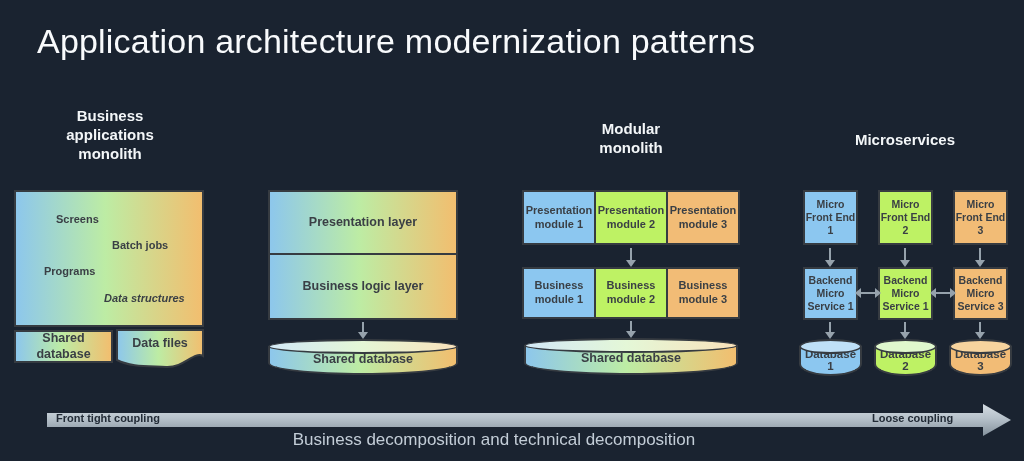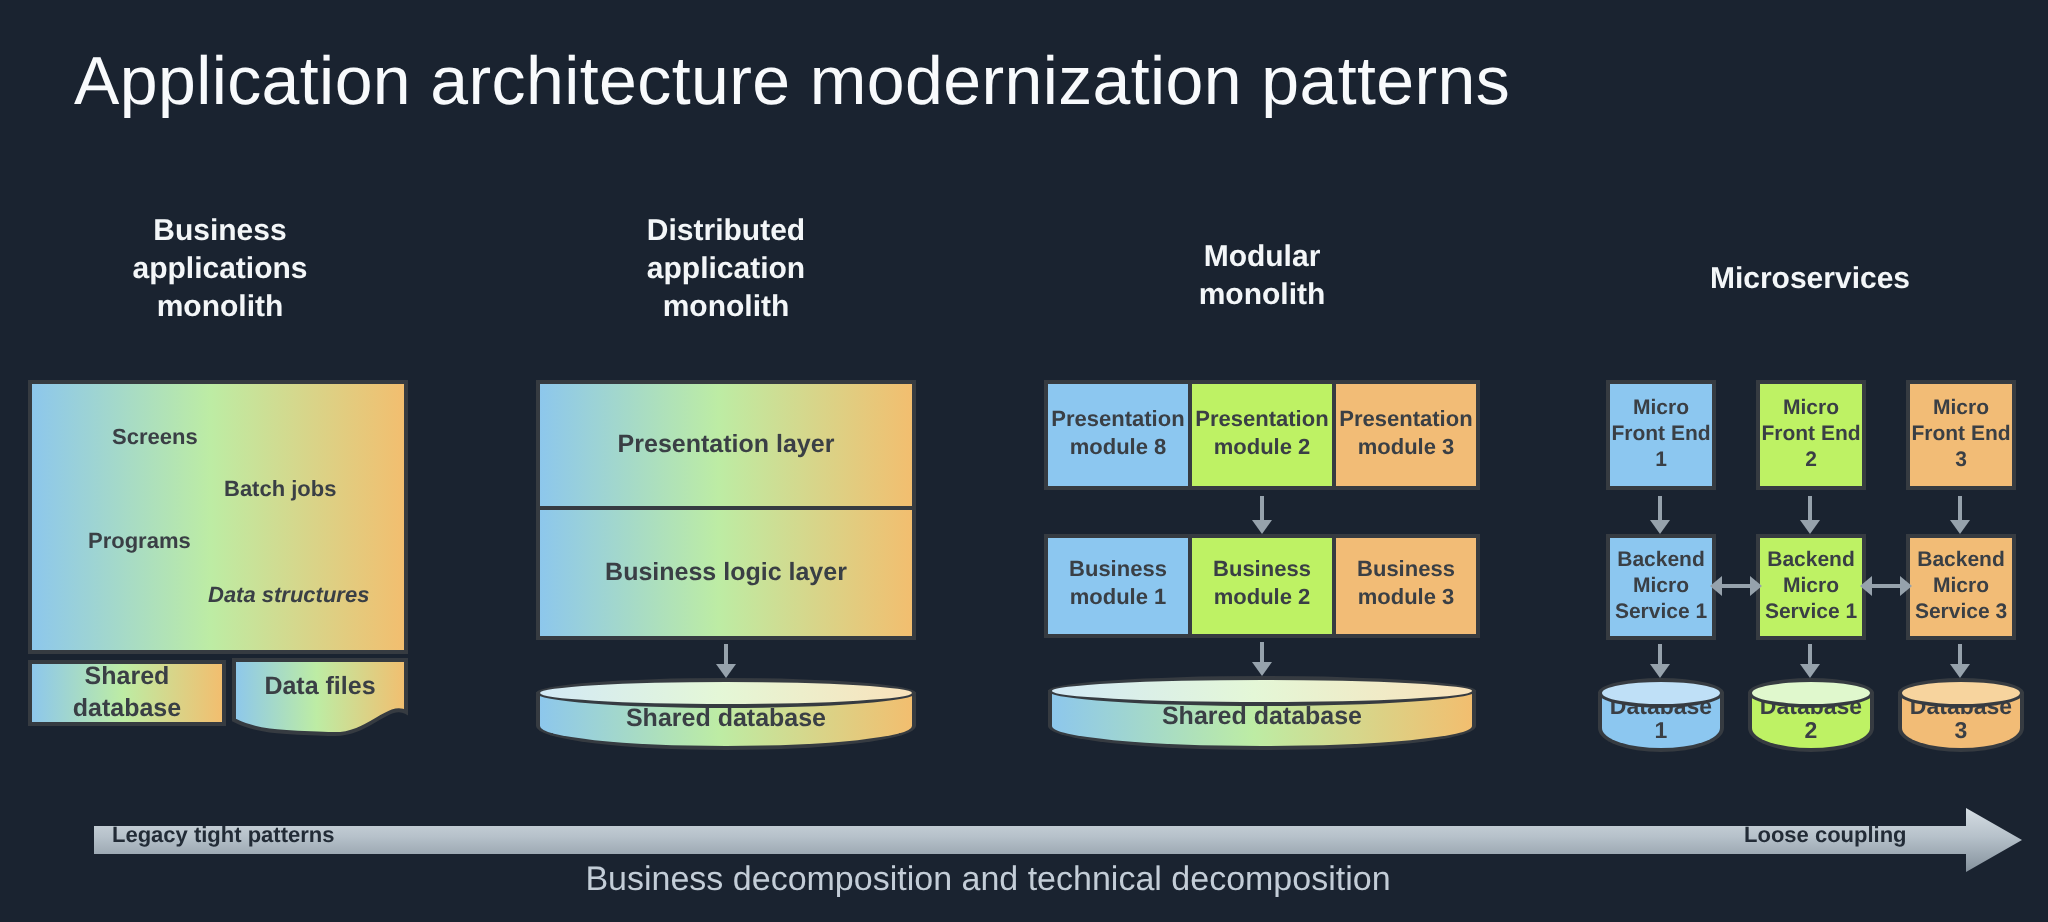--- a/index.html
+++ b/index.html
@@ -74,21 +74,20 @@
   svg{display:block;}
 </style>
 </head>
 <body>
 
 <div id="stage">
 
   <div class="title">Application architecture modernization patterns</div>
 
   <div class="col-heading" style="left:50px;top:106px;width:120px;">Business applications monolith</div>
-  <div class="col-heading" style="left:303px;top:106px;width:120px;">Distributed application monolith</div>
   <div class="col-heading" style="left:571px;top:119px;width:120px;">Modular monolith</div>
   <div class="col-heading" style="left:835px;top:130px;width:140px;">Microservices</div>
 
   <div class="cell grad" style="left:14px;top:190px;width:190px;height:137px;">
     <span class="inner-label" style="left:40px;top:21px;">Screens</span>
     <span class="inner-label" style="left:96px;top:47px;">Batch jobs</span>
     <span class="inner-label" style="left:28px;top:73px;">Programs</span>
     <span class="inner-label" style="left:88px;top:100px;font-style:italic;">Data structures</span>
   </div>
   <div class="cell grad fs12" style="left:14px;top:330px;width:99px;height:33px;">
@@ -116,21 +115,21 @@
   </div>
   <div class="varrow" style="left:362px;top:322px;height:10px;"></div>
   <div class="cyl" style="left:268px;top:339px;width:190px;height:36px;">
     <div class="cyl-body grad fs12">
       <span>Shared database</span>
     </div>
     <div class="cyl-top grad-light"></div>
   </div>
 
   <div class="cell blue fs11" style="left:522px;top:190px;width:74px;height:55px;">
-    <span>Presentation module 8</span>
+    <span>Presentation module 1</span>
   </div>
   <div class="cell green fs11" style="left:594px;top:190px;width:74px;height:55px;">
     <span>Presentation module 2</span>
   </div>
   <div class="cell orange fs11" style="left:666px;top:190px;width:74px;height:55px;">
     <span>Presentation module 3</span>
   </div>
   <div class="varrow" style="left:630px;top:248px;height:12px;"></div>
   <div class="cell blue fs11" style="left:522px;top:267px;width:74px;height:52px;">
     <span>Business module 1</span>
@@ -204,18 +203,18 @@
       <defs>
         <linearGradient id="gradArrow" x1="0" y1="0" x2="0" y2="1">
           <stop offset="0" stop-color="#d5dde3"></stop>
           <stop offset="0.45" stop-color="#b6c1ca"></stop>
           <stop offset="1" stop-color="#84919c"></stop>
         </linearGradient>
       </defs>
       <polygon points="0,11 936,11 936,2 964,18 936,34 936,25 0,25" fill="url(#gradArrow)"></polygon>
     </svg>
   </div>
-  <span class="axis-label" style="left:56px;top:412px;">Legacy tight patterns</span>
+  <span class="axis-label" style="left:56px;top:412px;">Front tight coupling</span>
   <span class="axis-label" style="left:872px;top:412px;">Loose coupling</span>
 
   <div class="caption">Business decomposition and technical decomposition</div>
 
 </div>
 
 </body></html>

